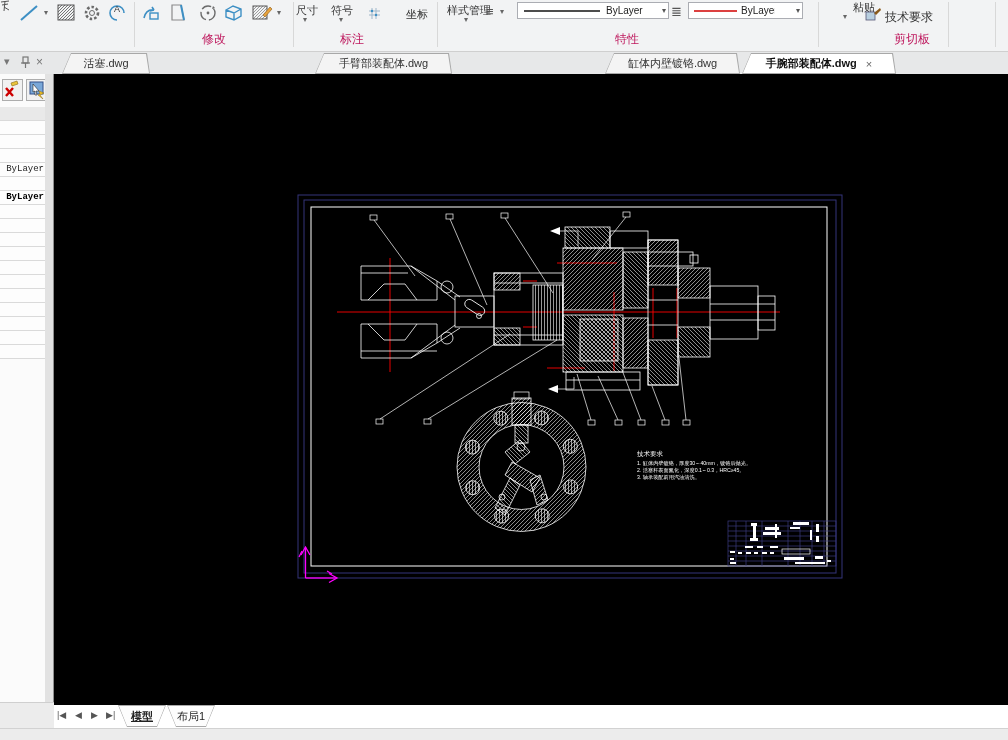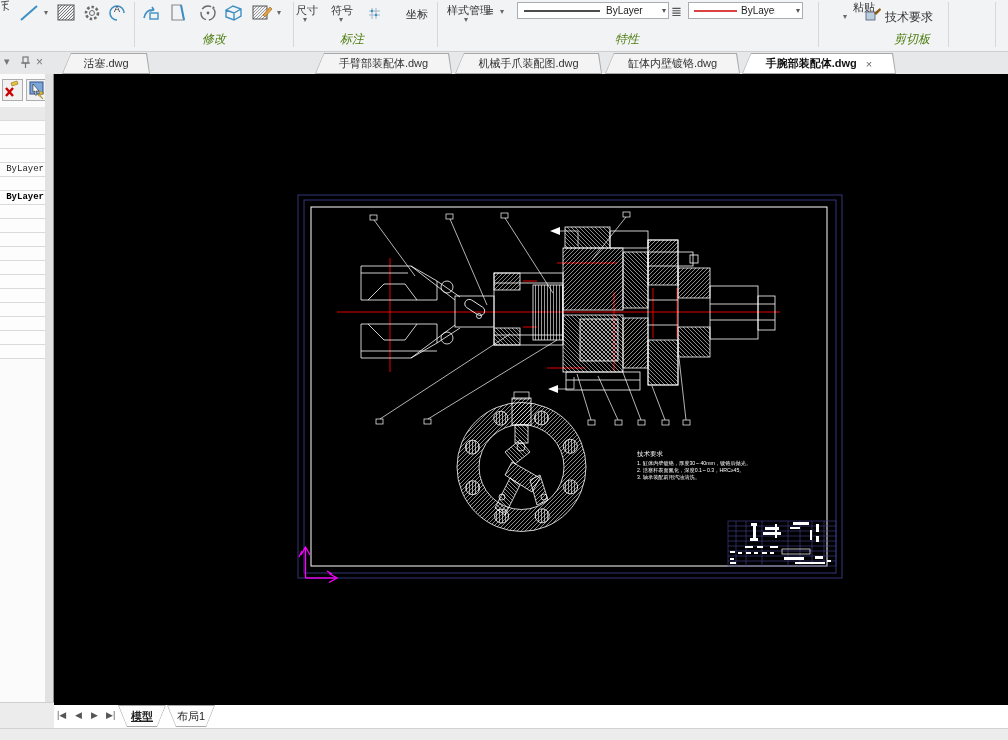--- a/index.html
+++ b/index.html
@@ -1,21 +1,21 @@
 <!DOCTYPE html>
 <html><head>
 <meta charset="utf-8">
 <style>
   html,body{margin:0;padding:0;background:#888;}
   #scr{position:relative;width:1008px;height:740px;background:#000;overflow:hidden;
        font-family:"Liberation Sans",sans-serif;}
   
   .ribbon{position:absolute;left:0;top:0;width:1008px;height:51px;background:#f2f3f4;border-bottom:1px solid #cfcfcf;}
   .vsep{position:absolute;top:2px;height:45px;width:1px;background:#d8d8d8;}
-  .plabel{position:absolute;top:31px;font-size:12px;color:#4d7c0f;transform:translateX(-50%);white-space:nowrap;font-style:italic;}
+  .plabel{position:absolute;top:31px;font-size:12px;color:#be185d;transform:translateX(-50%);white-space:nowrap;}
   .rtext{position:absolute;font-size:11px;color:#333;white-space:nowrap;}
   .dd{position:absolute;font-size:8px;color:#666;line-height:8px;}
   .ricon{position:absolute;top:3px;width:22px;height:20px;}
   .combo{position:absolute;top:2px;height:15px;background:#fff;border:1px solid #abadb3;
          display:flex;align-items:center;font-size:10px;color:#222;overflow:hidden;}
   .combo .val{flex:0 0 auto;overflow:hidden;white-space:nowrap;}
   .combo .arr{margin-left:auto;font-size:8px;color:#555;padding:0 2px;}
   
   .tabbar{position:absolute;left:0;top:52px;width:1008px;height:22px;background:#e7e8e9;}
   .tab{position:absolute;top:1px;height:21px;background:#a8a8a8;
@@ -168,23 +168,20 @@
         <line x1="1" y1="7" x2="10" y2="7" stroke="#777" stroke-width="1.2"></line>
         <line x1="5.5" y1="7" x2="5.5" y2="12" stroke="#777" stroke-width="1.2"></line>
       </svg>
     <span class="palhdr" style="left:36px;top:3px;font-size:12px">×</span>
 
     <div class="tab" style="left:62px;width:88px">
         <div class="tabin">活塞.dwg</div>
       </div>
     <div class="tab" style="left:315px;width:137px">
         <div class="tabin">手臂部装配体.dwg</div>
-      </div>
-    <div class="tab" style="left:455px;width:147px">
-        <div class="tabin">机械手爪装配图.dwg</div>
       </div>
     <div class="tab" style="left:605px;width:135px">
         <div class="tabin">缸体内壁镀铬.dwg</div>
       </div>
     <div class="tab active" style="left:742px;width:154px">
       <div class="tabin">
           <span>手腕部装配体.dwg</span>
           <span class="close">×</span>
         </div>
     </div>

